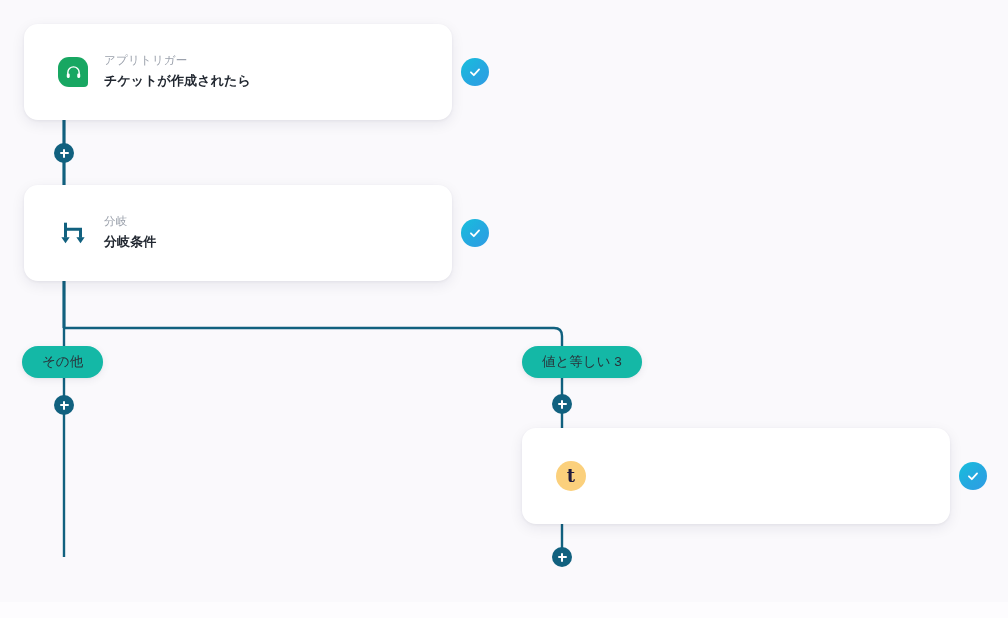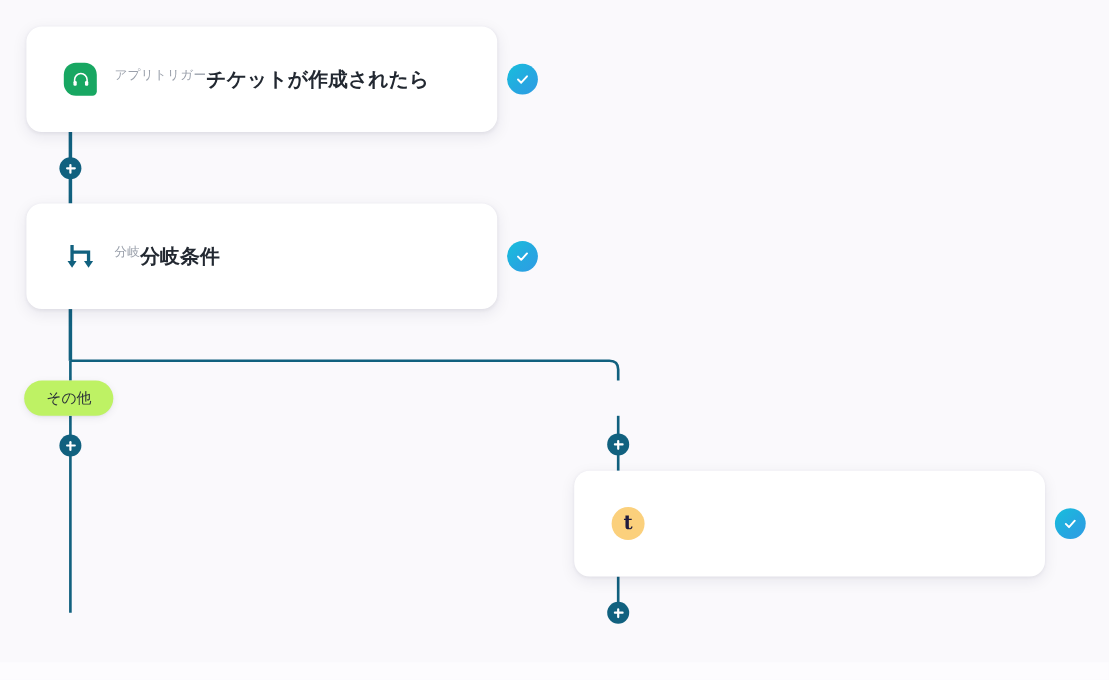--- a/index.html
+++ b/index.html
@@ -59,31 +59,32 @@
     height: 30px;
     flex: 0 0 30px;
     margin-left: 34px;
     margin-right: 16px;
     display: flex;
     align-items: center;
     justify-content: center;
   }
   .card-text {
     display: flex;
+    flex-direction: column;
     justify-content: center;
   }
   .card-kicker {
     font-size: 11.5px;
     line-height: 15px;
     color: #9aa0ab;
     letter-spacing: 0.2px;
     margin-bottom: 3px;
   }
   .card-title {
-    font-size: 18px;
+    font-size: 13px;
     line-height: 20px;
     font-weight: bold;
     color: #222831;
     letter-spacing: 0.1px;
     text-align: right;
   }
 
   
   #card-trigger {
     left: 24px;  top: 24px;  width: 428px; height: 96px;
@@ -159,21 +160,21 @@
 
   #plus-1         { left: 54px;  top: 143px; }
   #plus-left      { left: 54px;  top: 395px; }
   #plus-right-top { left: 552px; top: 394px; }
   #plus-right-bot { left: 552px; top: 547px; }
 
   
   .branch-pill {
     position: absolute;
     height: 32px;
-    background: #bef264;
+    background: #14b8a6;
     border-radius: 16px;
     display: flex;
     align-items: center;
     justify-content: center;
     padding: 0 20px;
     font-size: 13.5px;
     color: #2a3038;
     box-shadow: 0 2px 8px rgba(28, 30, 60, 0.07),
                 0 1px 2px rgba(28, 30, 60, 0.05);
     white-space: nowrap;
@@ -243,20 +244,21 @@
       <div class="card-title">分岐条件</div>
     </div>
   </div>
   <div class="check-badge" id="check-branch">
     <svg width="14" height="14" viewBox="0 0 24 24" fill="none" stroke="#ffffff" stroke-width="3" stroke-linecap="round" stroke-linejoin="round">
       <path d="M5 12.5 L10 17.5 L19 7.5"></path>
     </svg>
   </div>
 
   <div class="branch-pill" id="pill-other">その他</div>
+  <div class="branch-pill" id="pill-equals">値と等しい 3</div>
 
   <div class="plus-btn" id="plus-left"></div>
   <div class="plus-btn" id="plus-right-top"></div>
   <div class="plus-btn" id="plus-right-bot"></div>
 
   <div class="card" id="card-action">
     <div class="card-icon">
       <div class="icon-todoist">t</div>
     </div>
   </div>

